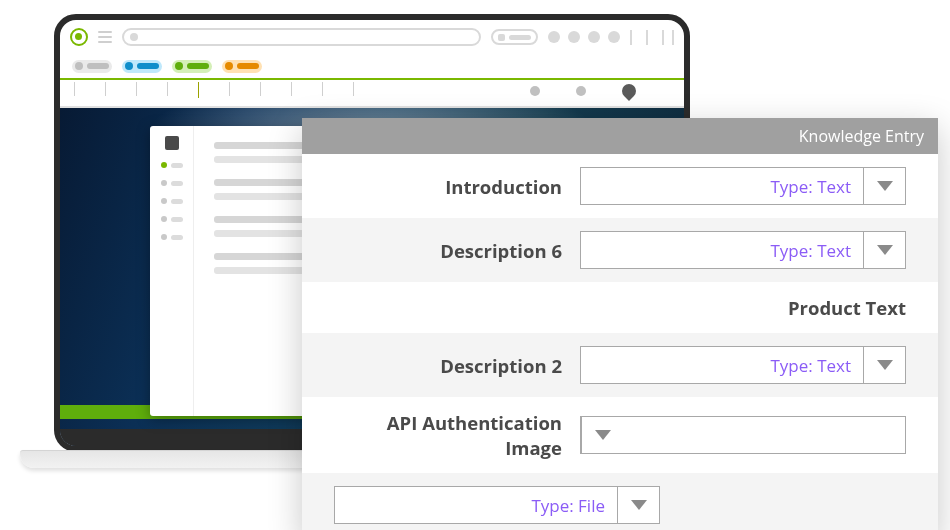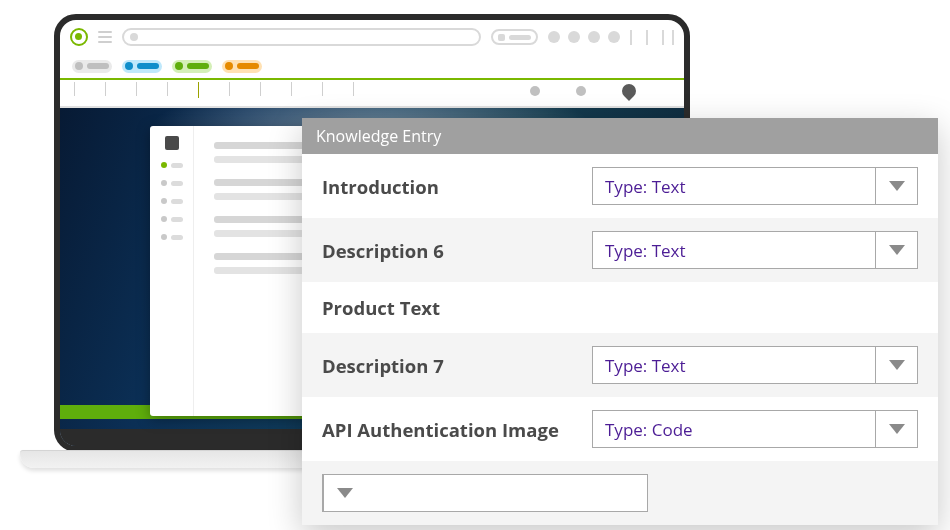--- a/index.html
+++ b/index.html
@@ -1,17 +1,17 @@
 <!DOCTYPE html>
 <html><head>
 <meta charset="utf-8">
 <style>
   * { box-sizing: border-box; }
   html, body { margin:0; padding:0; width:950px; height:530px; font-family: "Segoe UI", "Open Sans", Arial, sans-serif; background:#fff; overflow:hidden; }
-  .stage { position:relative; width:950px; height:530px; }
+  .stage { position:relative; width:950px; height:530px;text-align:right; }
 
   
   .laptop { position:absolute; left:20px; top:14px; width:705px; height:485px; }
   .laptop-screen { position:absolute; left:34px; top:0; width:636px; height:438px; border:6.5px solid #2b2b2b; border-radius:22px; background:#fff; overflow:hidden; }
   .laptop-base { position:absolute; left:0; bottom:31px; width:705px; height:18px; background:linear-gradient(#e6e6e6,#f2f2f2); border-radius:3px 3px 14px 14px; border-top:1px solid #d4d4d4; box-shadow:0 3px 4px rgba(0,0,0,0.12); }
   .laptop-notch { position:absolute; left:50%; transform:translateX(-50%); top:0; width:96px; height:7px; background:#cfcfcf; border-radius:0 0 8px 8px; }
 
   
   .chrome { width:100%; }
   .chrome-top { height:34px; display:flex; align-items:center; padding:0 10px; gap:10px; }
@@ -65,25 +65,25 @@
   .panel-side .item.hl .idot { background:#7ab800; }
   .panel-main { flex:1; padding:16px 20px; display:flex; flex-direction:column; gap:16px; }
   .panel-main .block .l1 { width:70%; height:7px; background:#d6d6d6; border-radius:3px; margin-bottom:7px; }
   .panel-main .block .l2 { width:45%; height:7px; background:#e3e3e3; border-radius:3px; }
   .panel-main .mini .l1 { width:40%; }
   .panel-main .mini .l2 { width:28%; }
 
   
   .overlay { position:absolute; left:302px; top:118px; width:636px; background:#fff; box-shadow:0 10px 34px rgba(0,0,0,0.22); border-radius:2px; }
   .overlay-title { background:#a0a0a0; color:#fff; font-size:16px; padding:7px 14px; }
-  .row { display:flex; align-items:center; padding:13px 20px; gap:18px; }
+  .row { display:flex; align-items:center; padding:13px 32px; gap:18px; }
   .row:nth-child(odd) { background:#f4f4f4; } 
   .row .label { flex:1; font-weight:700; color:#4a4a4a; font-size:18.5px; }
   .type-select { width:326px; height:38px; border:1.5px solid #a8a8a8; background:#fff; display:flex; align-items:center; }
-  .type-select .sel-text { flex:1; padding:0 12px; color:#4c1d95; font-size:17px; }
+  .type-select .sel-text { flex:1; padding:0 12px; color:#8b5cf6; font-size:17px; }
   .type-select .sel-btn { width:42px; height:100%; border-left:1.5px solid #a8a8a8; display:flex; align-items:center; justify-content:center; }
   .type-select .sel-btn svg { width:16px; height:10px; }
 </style>
 </head>
 <body>
 
 <div class="stage">
 
   <div class="laptop">
     <div class="laptop-screen">
@@ -237,45 +237,45 @@
             </svg>
           </div>
       </div>
     </div>
 
     <div class="row">
       <div class="label">Product Text</div>
     </div>
 
     <div class="row">
-      <div class="label">Description 7</div>
+      <div class="label">Description 2</div>
       <div class="type-select">
         <div class="sel-text">Type: Text</div>
         <div class="sel-btn">
             <svg viewBox="0 0 16 10">
               <polygon points="0,0 16,0 8,10" fill="#8a8a8a"></polygon>
             </svg>
           </div>
       </div>
     </div>
 
     <div class="row">
       <div class="label">API Authentication Image</div>
       <div class="type-select">
-        <div class="sel-text">Type: Code</div>
-        <div class="sel-btn">
-            <svg viewBox="0 0 16 10">
-              <polygon points="0,0 16,0 8,10" fill="#8a8a8a"></polygon>
-            </svg>
-          </div>
-      </div>
-    </div>
-
-    <div class="row">
-      <div class="type-select">
+        <div class="sel-btn">
+            <svg viewBox="0 0 16 10">
+              <polygon points="0,0 16,0 8,10" fill="#8a8a8a"></polygon>
+            </svg>
+          </div>
+      </div>
+    </div>
+
+    <div class="row">
+      <div class="type-select">
+        <div class="sel-text">Type: File</div>
         <div class="sel-btn">
             <svg viewBox="0 0 16 10">
               <polygon points="0,0 16,0 8,10" fill="#8a8a8a"></polygon>
             </svg>
           </div>
       </div>
     </div>
 
   </div>
 

